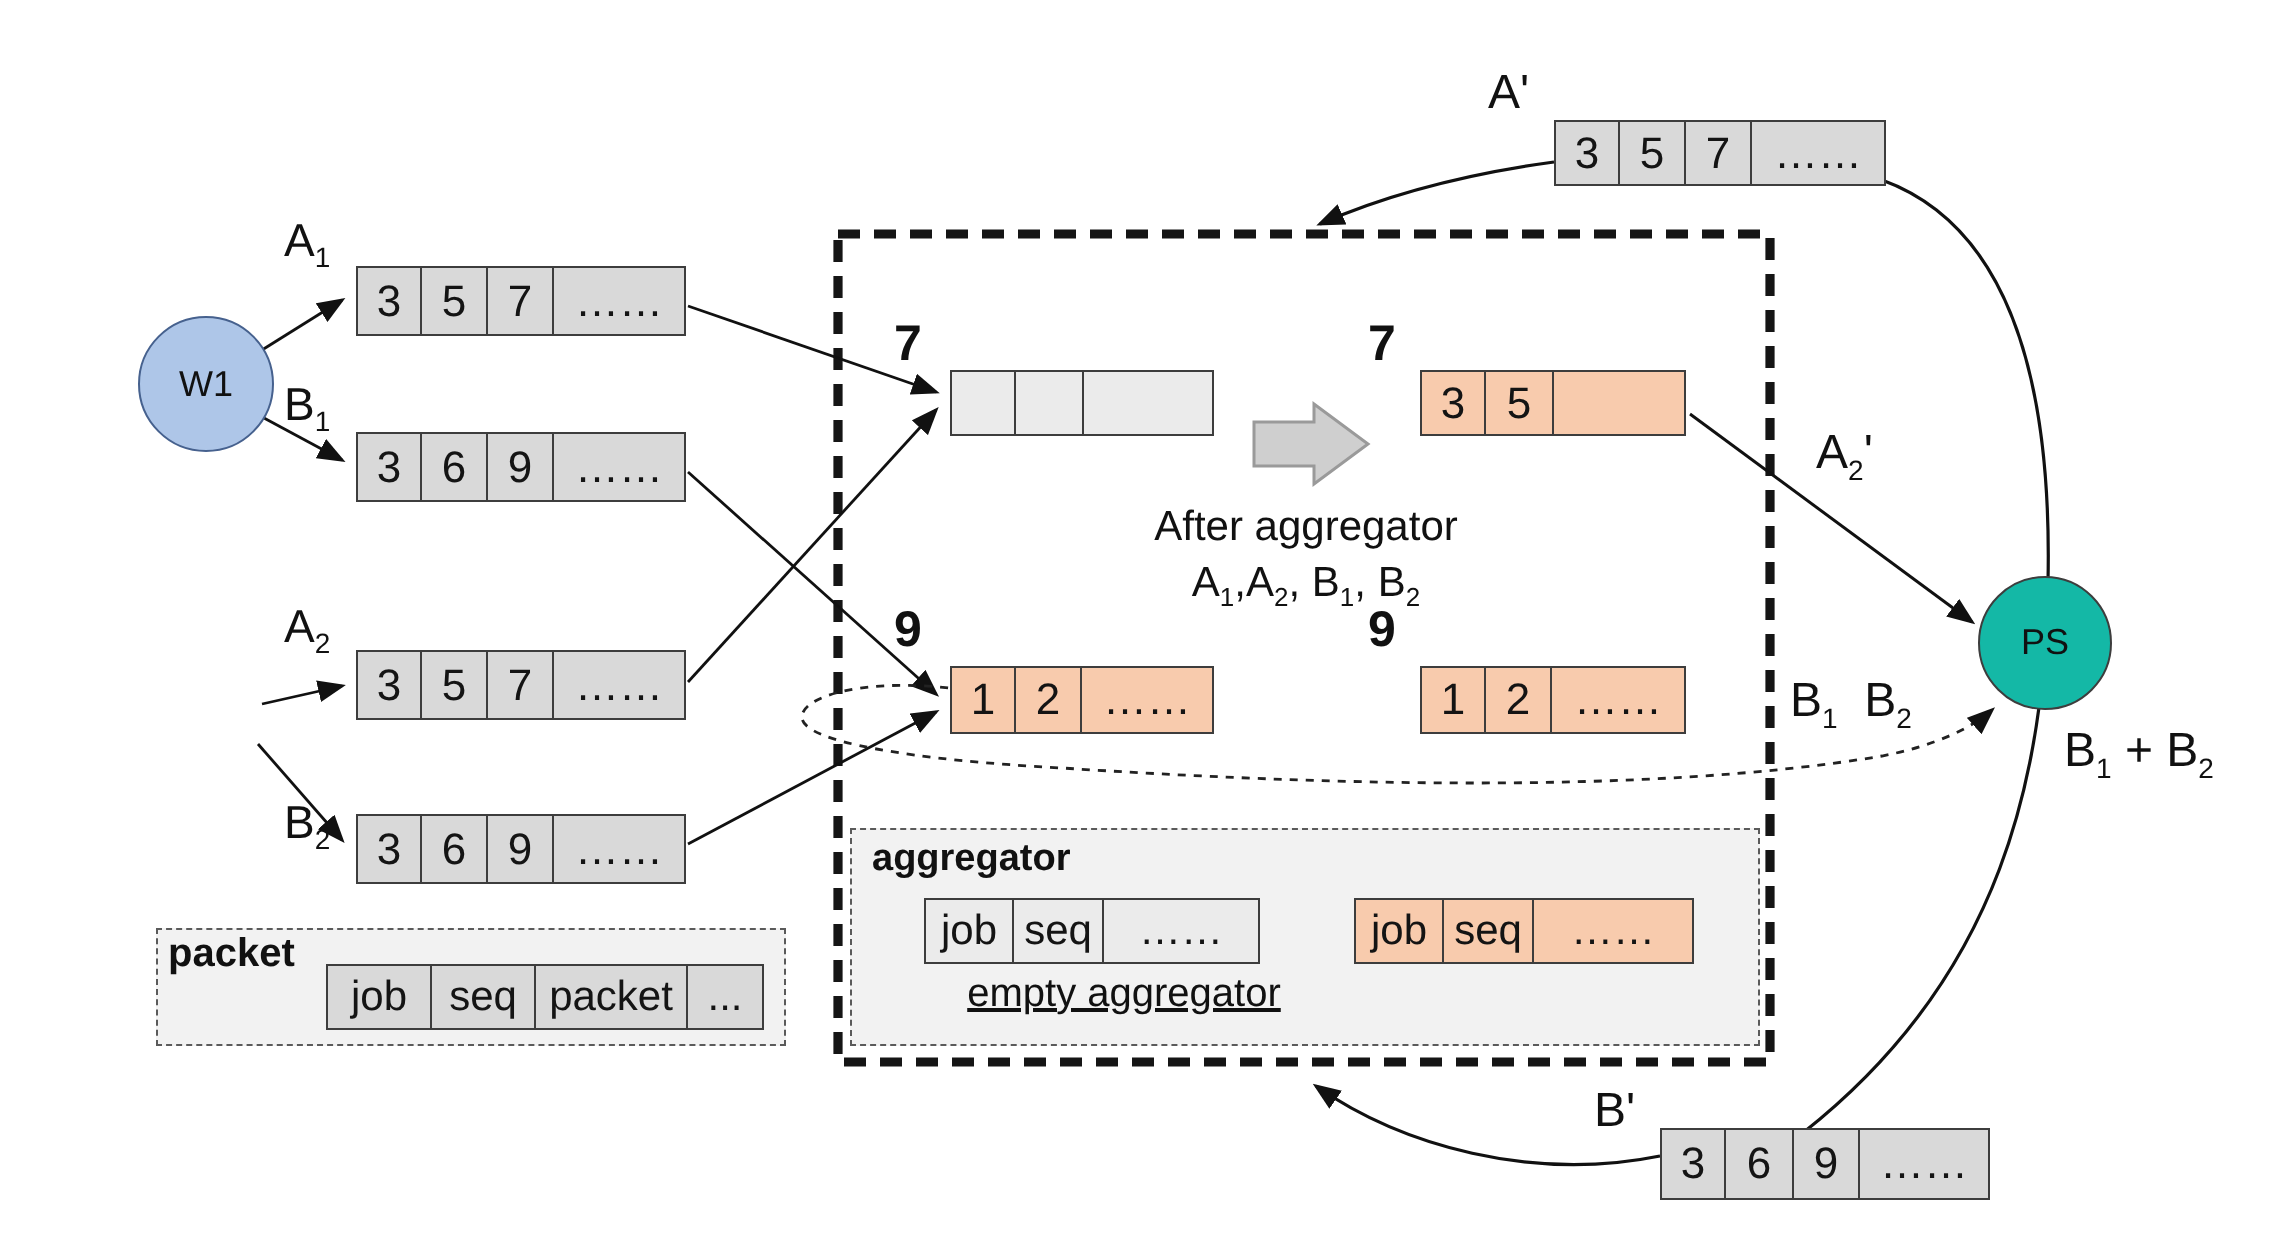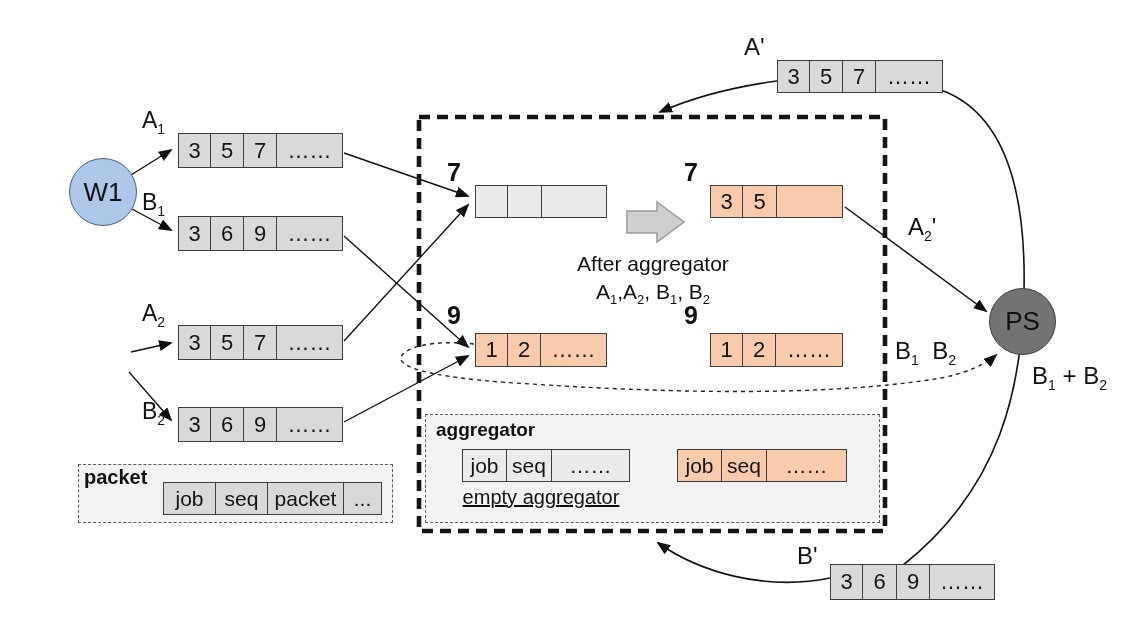--- a/index.html
+++ b/index.html
@@ -10,23 +10,23 @@
   .row{position:absolute;display:flex;z-index:2;}
   .cell{box-sizing:border-box;border:1.6px solid #3d3d3d;display:flex;align-items:center;justify-content:center;
         font-size:22px;color:#141414;}
   .cell + .cell{border-left:none;}
   .gray  .cell{background:#d9d9d9;}
   .light .cell{background:#ebebeb;}
   .orange .cell{background:#f8cbad;}.w33{width:33px}.w34{width:34px}.w38{width:38px}.w45{width:45px}
   .w52{width:52px}.w53{width:53px}.w65{width:65px}.w66{width:66px}.w67{width:67px}
   .w76{width:76px}.w78{width:78px}.w80{width:80px}
   .circle{position:absolute;border-radius:50%;display:flex;align-items:center;justify-content:center;
-          font-size:26px;z-index:2;box-sizing:border-box;}
+          font-size:18px;z-index:2;box-sizing:border-box;}
   .worker{width:68px;height:68px;background:#aec6e8;border:1.7px solid #46618e;}
-  .psnode{width:67px;height:67px;background:#737373;border:1.6px solid #3d3d3d;}
+  .psnode{width:67px;height:67px;background:#14b8a6;border:1.6px solid #3d3d3d;}
   .lbl{position:absolute;font-size:23px;white-space:nowrap;z-index:3;}
   .lbl sub{font-size:14px;}
   .big{font-size:24px;}
   .num{position:absolute;font-weight:bold;font-size:25px;z-index:3;}
   .caption{position:absolute;text-align:center;font-size:21px;z-index:3;white-space:nowrap;}
   .caption sub{font-size:13px;}
   .ltitle{position:absolute;font-weight:bold;font-size:20px;z-index:3;}
   .ucap{position:absolute;text-align:center;font-size:20px;text-decoration:underline;z-index:3;white-space:nowrap;}
 </style>
 </head>
@@ -184,15 +184,15 @@
   <div class="row light" style="left:462px;top:449px;height:33px;">
     <div class="cell w45" style="font-size:21px">job</div>
     <div class="cell w45" style="font-size:21px">seq</div>
     <div class="cell w78" style="font-size:21px">……</div>
   </div>
   <div class="row orange" style="left:677px;top:449px;height:33px;">
     <div class="cell w45" style="font-size:21px">job</div>
     <div class="cell w45" style="font-size:21px">seq</div>
     <div class="cell w80" style="font-size:21px">……</div>
   </div>
-  <div class="ucap" style="left:433px;top:486px;width:216px;">empty aggregator</div>
+  <div class="ucap" style="left:454px;top:486px;width:216px;">empty aggregator</div>
 
 </div>
 
 </body></html>

